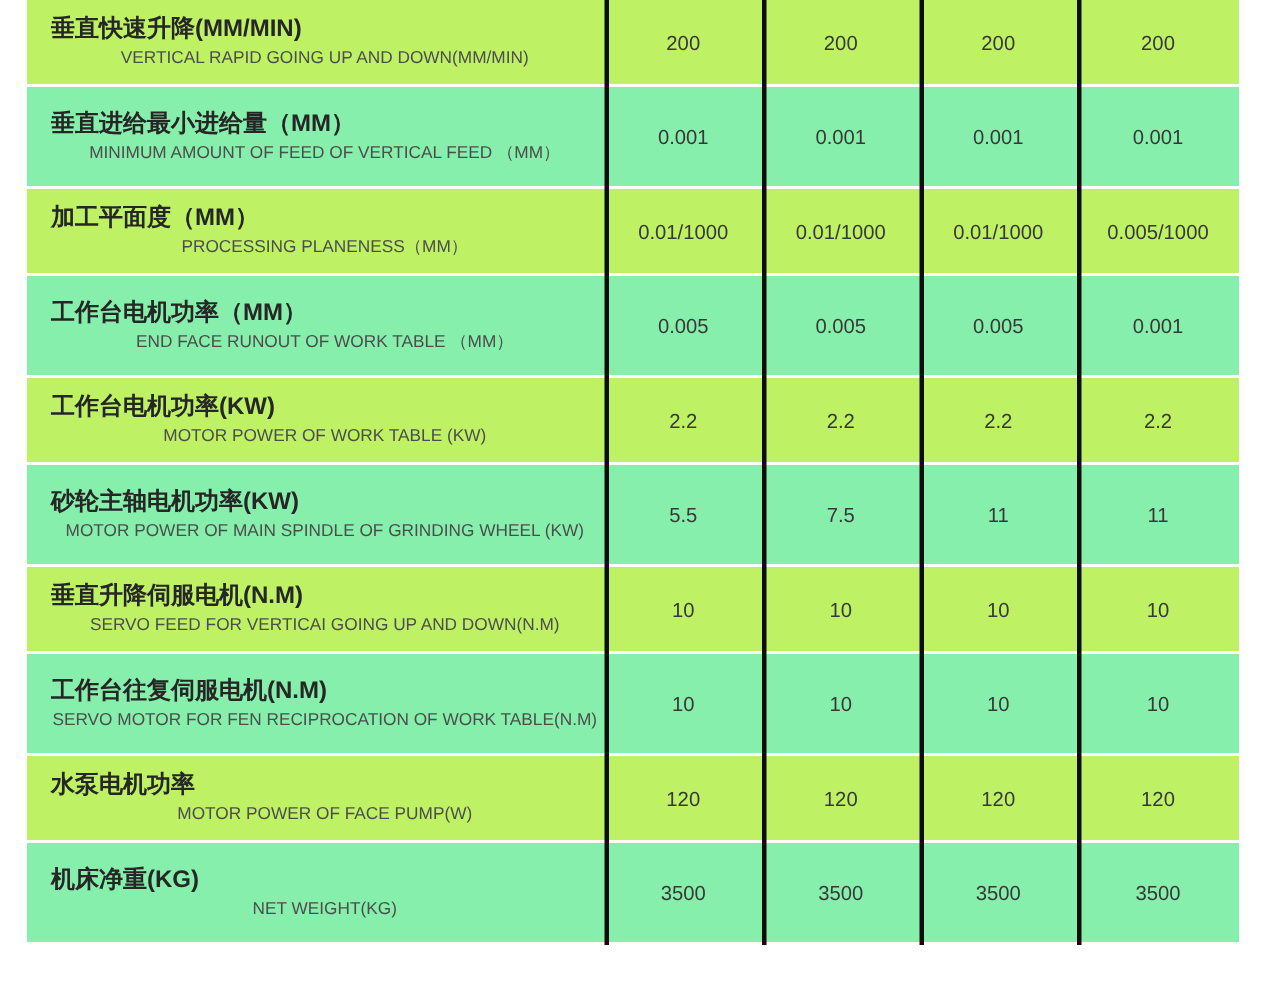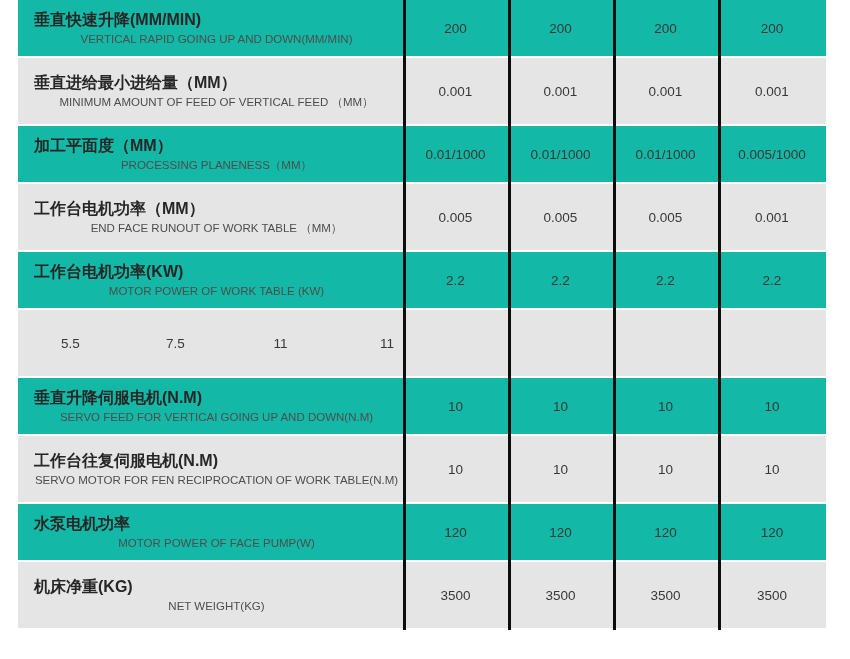--- a/index.html
+++ b/index.html
@@ -11,22 +11,22 @@
   }
   .spec-table {
     position: absolute;
     left: 18px; top: 0;
     width: 808px;
   }
   .row {
     display: flex;
     margin-bottom: 2px;
   }
-  .row-blue { background: #14b8a6; height: 56px; }
-  .row-gray { background: #e5e5e5; height: 66px; }
+  .row-blue { background: #bef264; height: 56px; }
+  .row-gray { background: #86efac; height: 66px; }
   .label-cell {
     width: 385px;
     padding-left: 16px;
     padding-right: 4px;
     display: flex;
     flex-direction: column;
     justify-content: center;
   }
   .zh {
     font-size: 16px;
@@ -110,20 +110,24 @@
     <div class="label-cell">
       <div class="zh">工作台电机功率(KW)</div>
       <div class="en">MOTOR POWER OF WORK TABLE (KW)</div>
     </div>
     <div class="value-cell">2.2</div>
     <div class="value-cell">2.2</div>
     <div class="value-cell">2.2</div>
     <div class="value-cell">2.2</div>
   </div>
     <div class="row row-gray">
+    <div class="label-cell">
+      <div class="zh">砂轮主轴电机功率(KW)</div>
+      <div class="en">MOTOR POWER OF MAIN SPINDLE OF GRINDING WHEEL (KW)</div>
+    </div>
     <div class="value-cell">5.5</div>
     <div class="value-cell">7.5</div>
     <div class="value-cell">11</div>
     <div class="value-cell">11</div>
   </div>
     <div class="row row-blue">
     <div class="label-cell">
       <div class="zh">垂直升降伺服电机(N.M)</div>
       <div class="en">SERVO FEED FOR VERTICAI GOING UP AND DOWN(N.M)</div>
     </div>

